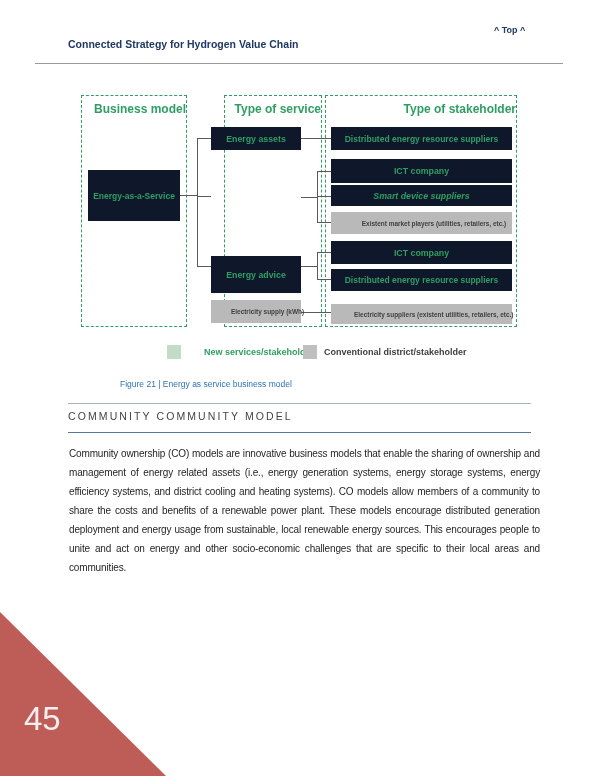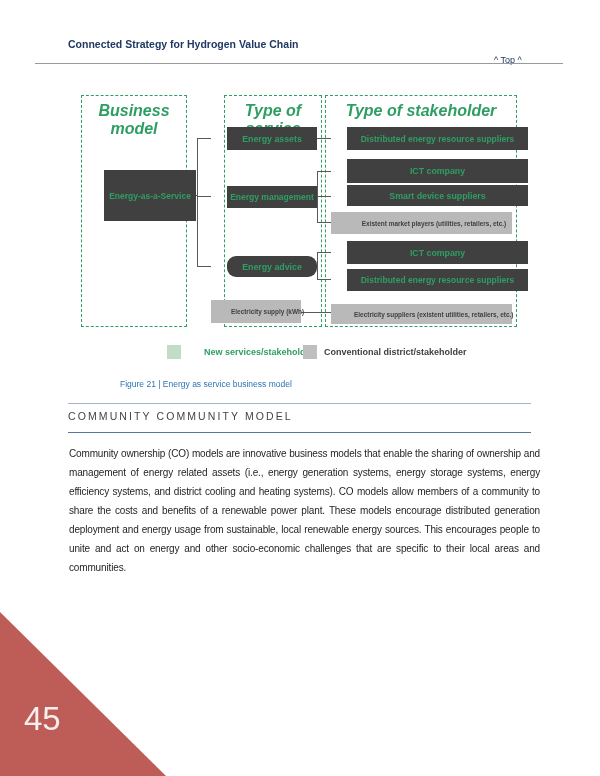--- a/index.html
+++ b/index.html
@@ -2,28 +2,28 @@
 <html><head>
 <meta charset="utf-8">
 <style>
   html,body{margin:0;padding:0;background:#ffffff;}
   .page{
     position:relative;width:600px;height:776px;background:#ffffff;
     font-family:"Liberation Sans",sans-serif;overflow:hidden;
   }
   
   .hdr-title{position:absolute;left:68px;top:38px;font-size:10.5px;font-weight:bold;color:#1f3864;text-align:center;}
-  .hdr-top{position:absolute;left:494px;top:55px;font-size:9px;font-weight:normal;color:#1f3864;cursor:pointer;}
+  .hdr-top{position:absolute;left:494px;top:25px;font-size:9px;font-weight:bold;color:#1f3864;cursor:pointer;}
   .hdr-rule{position:absolute;left:35px;top:63px;width:528px;height:1px;background:#9a9a9a;}
   
   .col{position:absolute;border:1px dashed #2f9e63;box-sizing:border-box;}
-  .col-title{margin-top:6px;text-align:center;font-size:16px;font-weight:bold;color:#2f9e63;font-style:italic;}
+  .col-title{margin-top:6px;text-align:right;font-size:12px;font-weight:bold;color:#2f9e63;}
   .dbox{position:absolute;display:flex;align-items:center;justify-content:center;text-align:center;
         font-weight:bold;box-sizing:border-box;white-space:nowrap;}
-  .dbox.green{background:#404040;color:#2f9e63;margin-left:16px;}
+  .dbox.green{background:#0f172a;color:#2f9e63;}
   .dbox.gray{background:#b9b9b9;color:#3f3f3f;padding-left:24px;}
   .f95{font-size:8.8px;}
   .f85{font-size:8.5px;}
   .f75{font-size:7.5px;}
   .squeeze{display:inline-block;transform:scaleX(0.86);transform-origin:center;}
   .cline{position:absolute;background:#595959;}
   .h{height:1px;} .v{width:1px;}
   .lg-swatch{position:absolute;width:14px;height:14px;}
   .lg-label{position:absolute;font-size:9px;font-weight:bold;}
   .caption{position:absolute;left:120px;top:379px;font-size:8.5px;font-weight:normal;color:#2e74b5;}
@@ -78,37 +78,34 @@
   <div class="cline h" style="left:317px;top:279px;width:14px;"></div>
   <div class="cline h" style="left:301px;top:312px;width:30px;"></div>
 
   <div class="dbox green f85" style="left:88px;top:170px;width:92px;height:51px;">
     <span>Energy-as-a-Service</span>
   </div>
 
   <div class="dbox green f95" style="left:211px;top:127px;width:90px;height:23px;">
     <span>Energy assets</span>
   </div>
-  <div class="dbox green f85" style="left:211px;top:186px;width:90px;height:22px;">
-    <span>Energy management</span>
-  </div>
-  <div class="dbox green f95" style="left:211px;top:256px;width:90px;height:21px;border-radius:9px;">
+  <div class="dbox green f95" style="left:211px;top:256px;width:90px;height:37px;">
     <span>Energy advice</span>
   </div>
   <div class="dbox gray f75" style="left:211px;top:300px;width:90px;height:23px;">
     <span class="squeeze">Electricity supply (kWh)</span>
   </div>
 
   <div class="dbox green f85" style="left:331px;top:127px;width:181px;height:23px;">
     <span>Distributed energy resource suppliers</span>
   </div>
   <div class="dbox green f95" style="left:331px;top:159px;width:181px;height:24px;">
     <span>ICT company</span>
   </div>
-  <div class="dbox green f95" style="left:331px;top:185px;width:181px;height:21px;">
+  <div class="dbox green f95" style="left:331px;top:185px;width:181px;height:21px;font-style:italic;">
     <span>Smart device suppliers</span>
   </div>
   <div class="dbox gray f75" style="left:331px;top:212px;width:181px;height:22px;">
     <span class="squeeze">Existent market players (utilities, retailers, etc.)</span>
   </div>
   <div class="dbox green f95" style="left:331px;top:241px;width:181px;height:23px;">
     <span>ICT company</span>
   </div>
   <div class="dbox green f85" style="left:331px;top:269px;width:181px;height:22px;">
     <span>Distributed energy resource suppliers</span>

